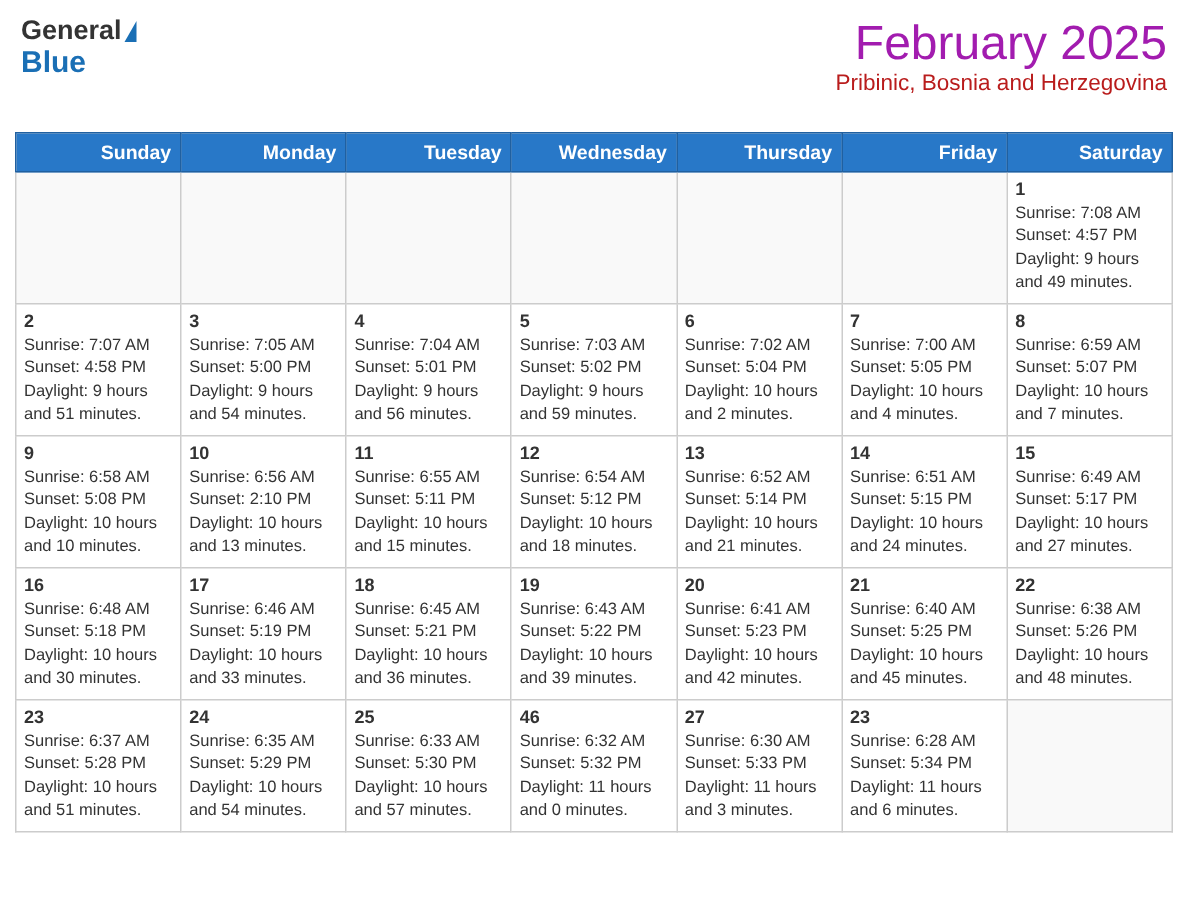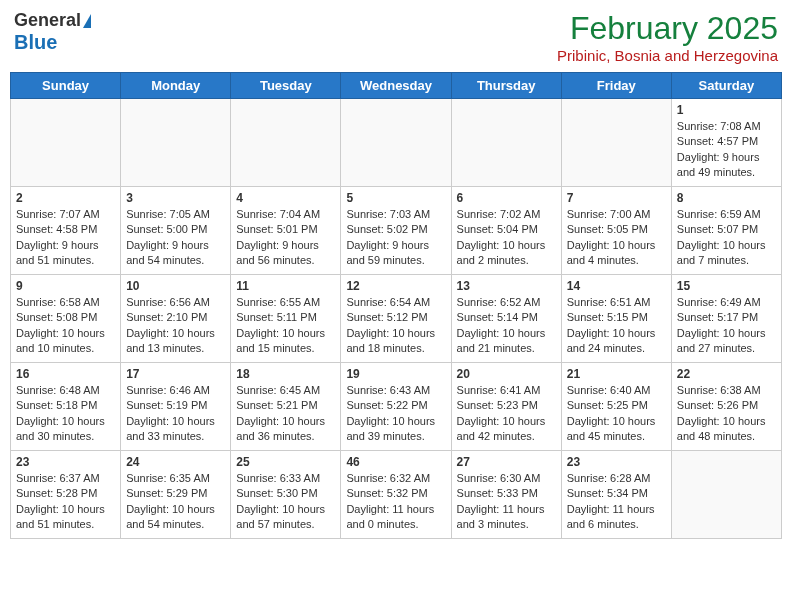--- a/index.html
+++ b/index.html
@@ -7,21 +7,21 @@
       font-family: Arial, sans-serif;
       background: #fff;
       width: 792px;
       min-height: 612px;
       padding: 10px;
     }
     .header {
       display: flex;
       justify-content: space-between;
       align-items: flex-start;
-      margin-bottom: 8px;
+      margin-bottom: 24px;
       padding: 0 4px;
     }
     .logo {
       display: flex;
       flex-direction: column;
       align-items: flex-start;
     }
     .logo-general {
       font-size: 18px;
       font-weight: bold;
@@ -44,36 +44,36 @@
     .logo-row {
       display: flex;
       align-items: center;
     }
     .title-block {
       text-align: right;
     }
     .month-title {
       font-size: 32px;
       font-weight: normal;
-      color: #15803d;
+      color: #a21caf;
     }
     .subtitle {
       font-size: 15px;
       color: #b91c1c;
       text-align: right;
     }
     .calendar {
       width: 100%;
       border-collapse: collapse;
       border: 1px solid #ccc;
     }
     .calendar th {
       background-color: #2878c8;
       color: #fff;
-      text-align: center;
+      text-align: right;
       padding: 5px 6px;
       font-size: 13px;
       font-weight: bold;
       border: 1px solid #2060a0;
     }
     .calendar td {
       vertical-align: top;
       border: 1px solid #ccc;
       padding: 4px 5px;
       width: 14.28%;

